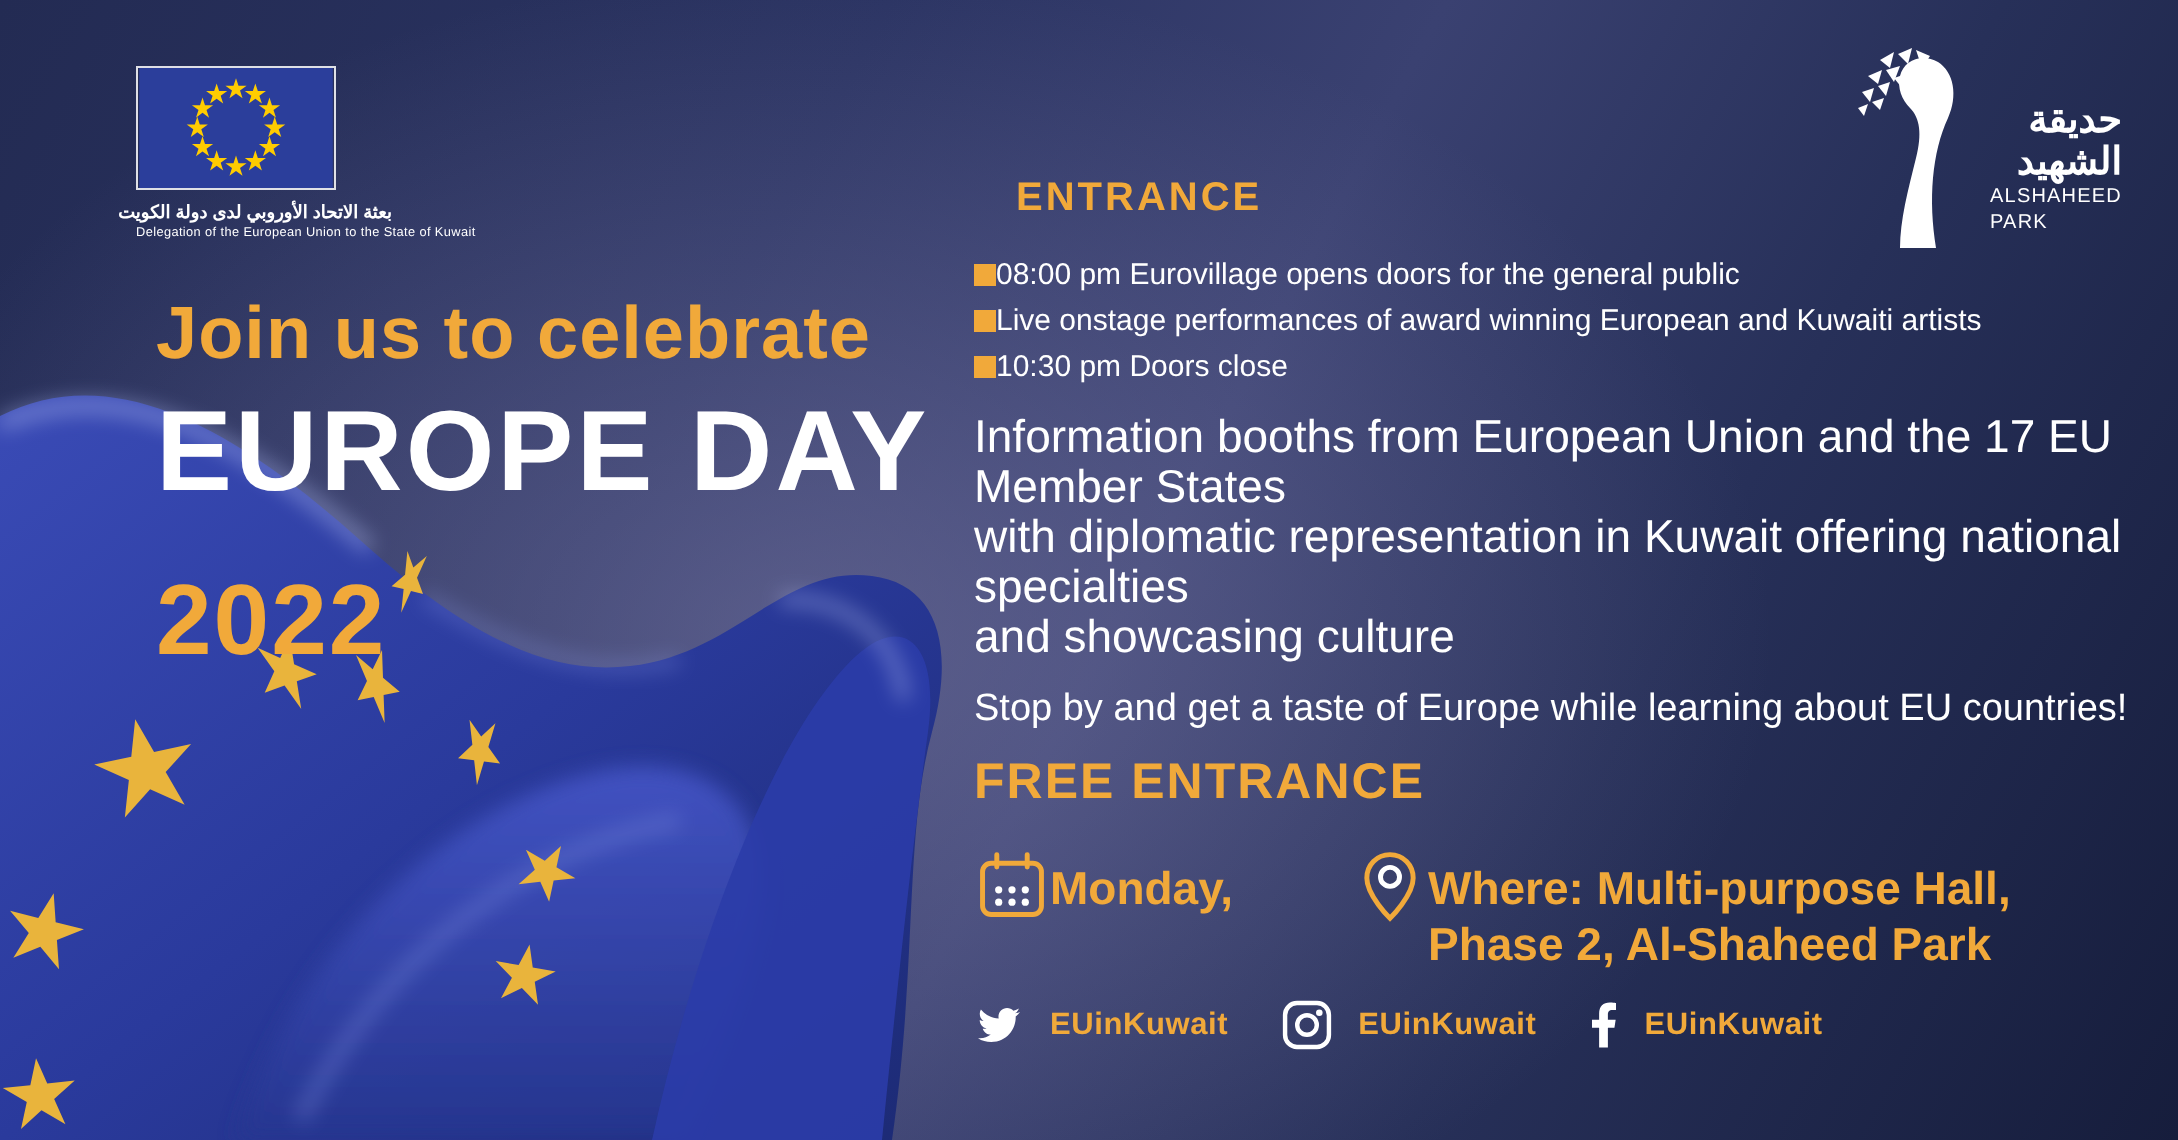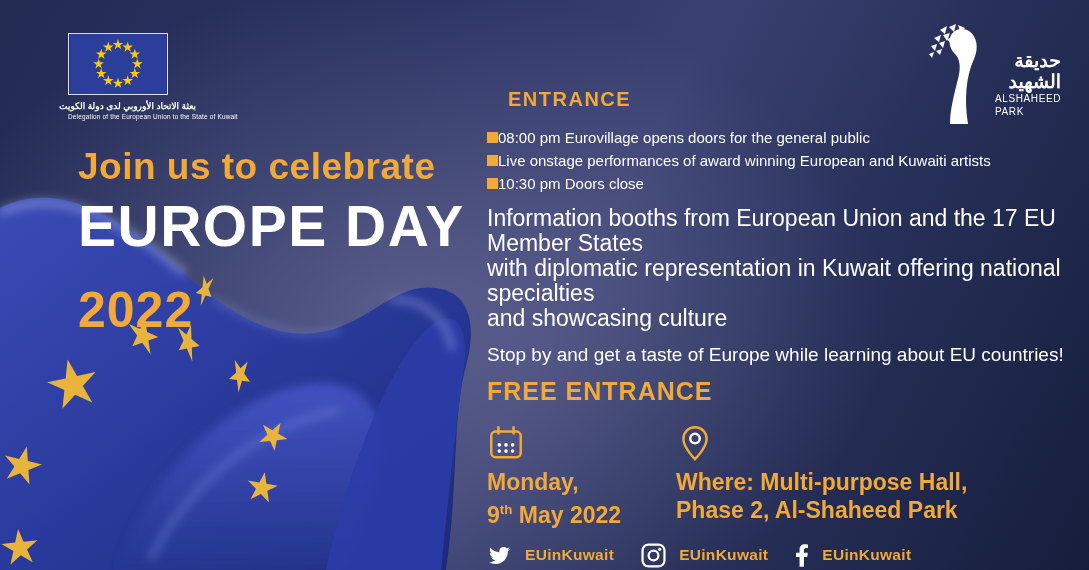--- a/index.html
+++ b/index.html
@@ -35,21 +35,21 @@
   
   .content { position:absolute; left:487px; top:88px; width:592px; }
   .programme-heading { color:#F1A93A; font-size:20px; font-weight:bold; letter-spacing:1.5px; margin-left:21px; }
   .bullet-list { margin-top:15px; }
   .bullet-item { display:flex; gap:0; color:#fff; font-size:15px; line-height:23px; }
   .bullet-square { width:11px; height:11px; background:#F1A93A; margin-top:6px; flex-shrink:0; }
   .description { margin-top:11px; color:#fff; font-size:23px; line-height:25px; }
   .tagline { margin-top:11px; color:#fff; font-size:19px; line-height:25px; }
   .free-entrance { margin-top:10px; color:#F1A93A; font-size:25px; font-weight:bold; letter-spacing:1px; }
   .info-row { margin-top:18px; display:flex; }
-  .info-col { display:flex; flex-direction:column; }
+  .info-col { display:flex; }
   .info-col.first { width:189px; }
   .info-icon { height:38px; }
   .info-text { margin-top:6px; color:#F1A93A; font-size:23px; font-weight:bold; line-height:28px; }
   .info-text sup { font-size:58%; }
   .social-row { margin-top:14px; display:flex; align-items:center; }
   .social-group { display:flex; align-items:center; gap:13px; margin-right:27px; cursor:pointer; }
   .social-handle { color:#F1A93A; font-size:15.5px; font-weight:bold; letter-spacing:0.3px; }
 </style>
 </head>
 <body>
@@ -185,21 +185,20 @@
                 <circle cx="20" cy="22" r="1.9"></circle>
                 <circle cx="27" cy="22" r="1.9"></circle>
               <circle cx="13" cy="28.5" r="1.9"></circle>
                 <circle cx="20" cy="28.5" r="1.9"></circle>
                 <circle cx="27" cy="28.5" r="1.9"></circle>
             </g>
           </svg>
         </div>
         <div class="info-text">
           <div>Monday,</div>
-          <div><span>9</span><sup>th</sup>&nbsp;<span>May 2022</span></div>
         </div>
       </div>
       <div class="info-col">
         <div class="info-icon">
           <svg viewBox="0 0 40 40" width="38" height="38" aria-hidden="true">
             <path d="M20,3.5 C13,3.5 7.8,8.9 7.8,15.8 C7.8,25 20,37 20,37 C20,37 32.2,25 32.2,15.8 C32.2,8.9 27,3.5 20,3.5 Z" fill="none" stroke="#F1A93A" stroke-width="2.6"></path>
             <circle cx="20" cy="15.2" r="5" fill="none" stroke="#ffffff" stroke-width="2.6"></circle>
           </svg>
         </div>
         <div class="info-text">

